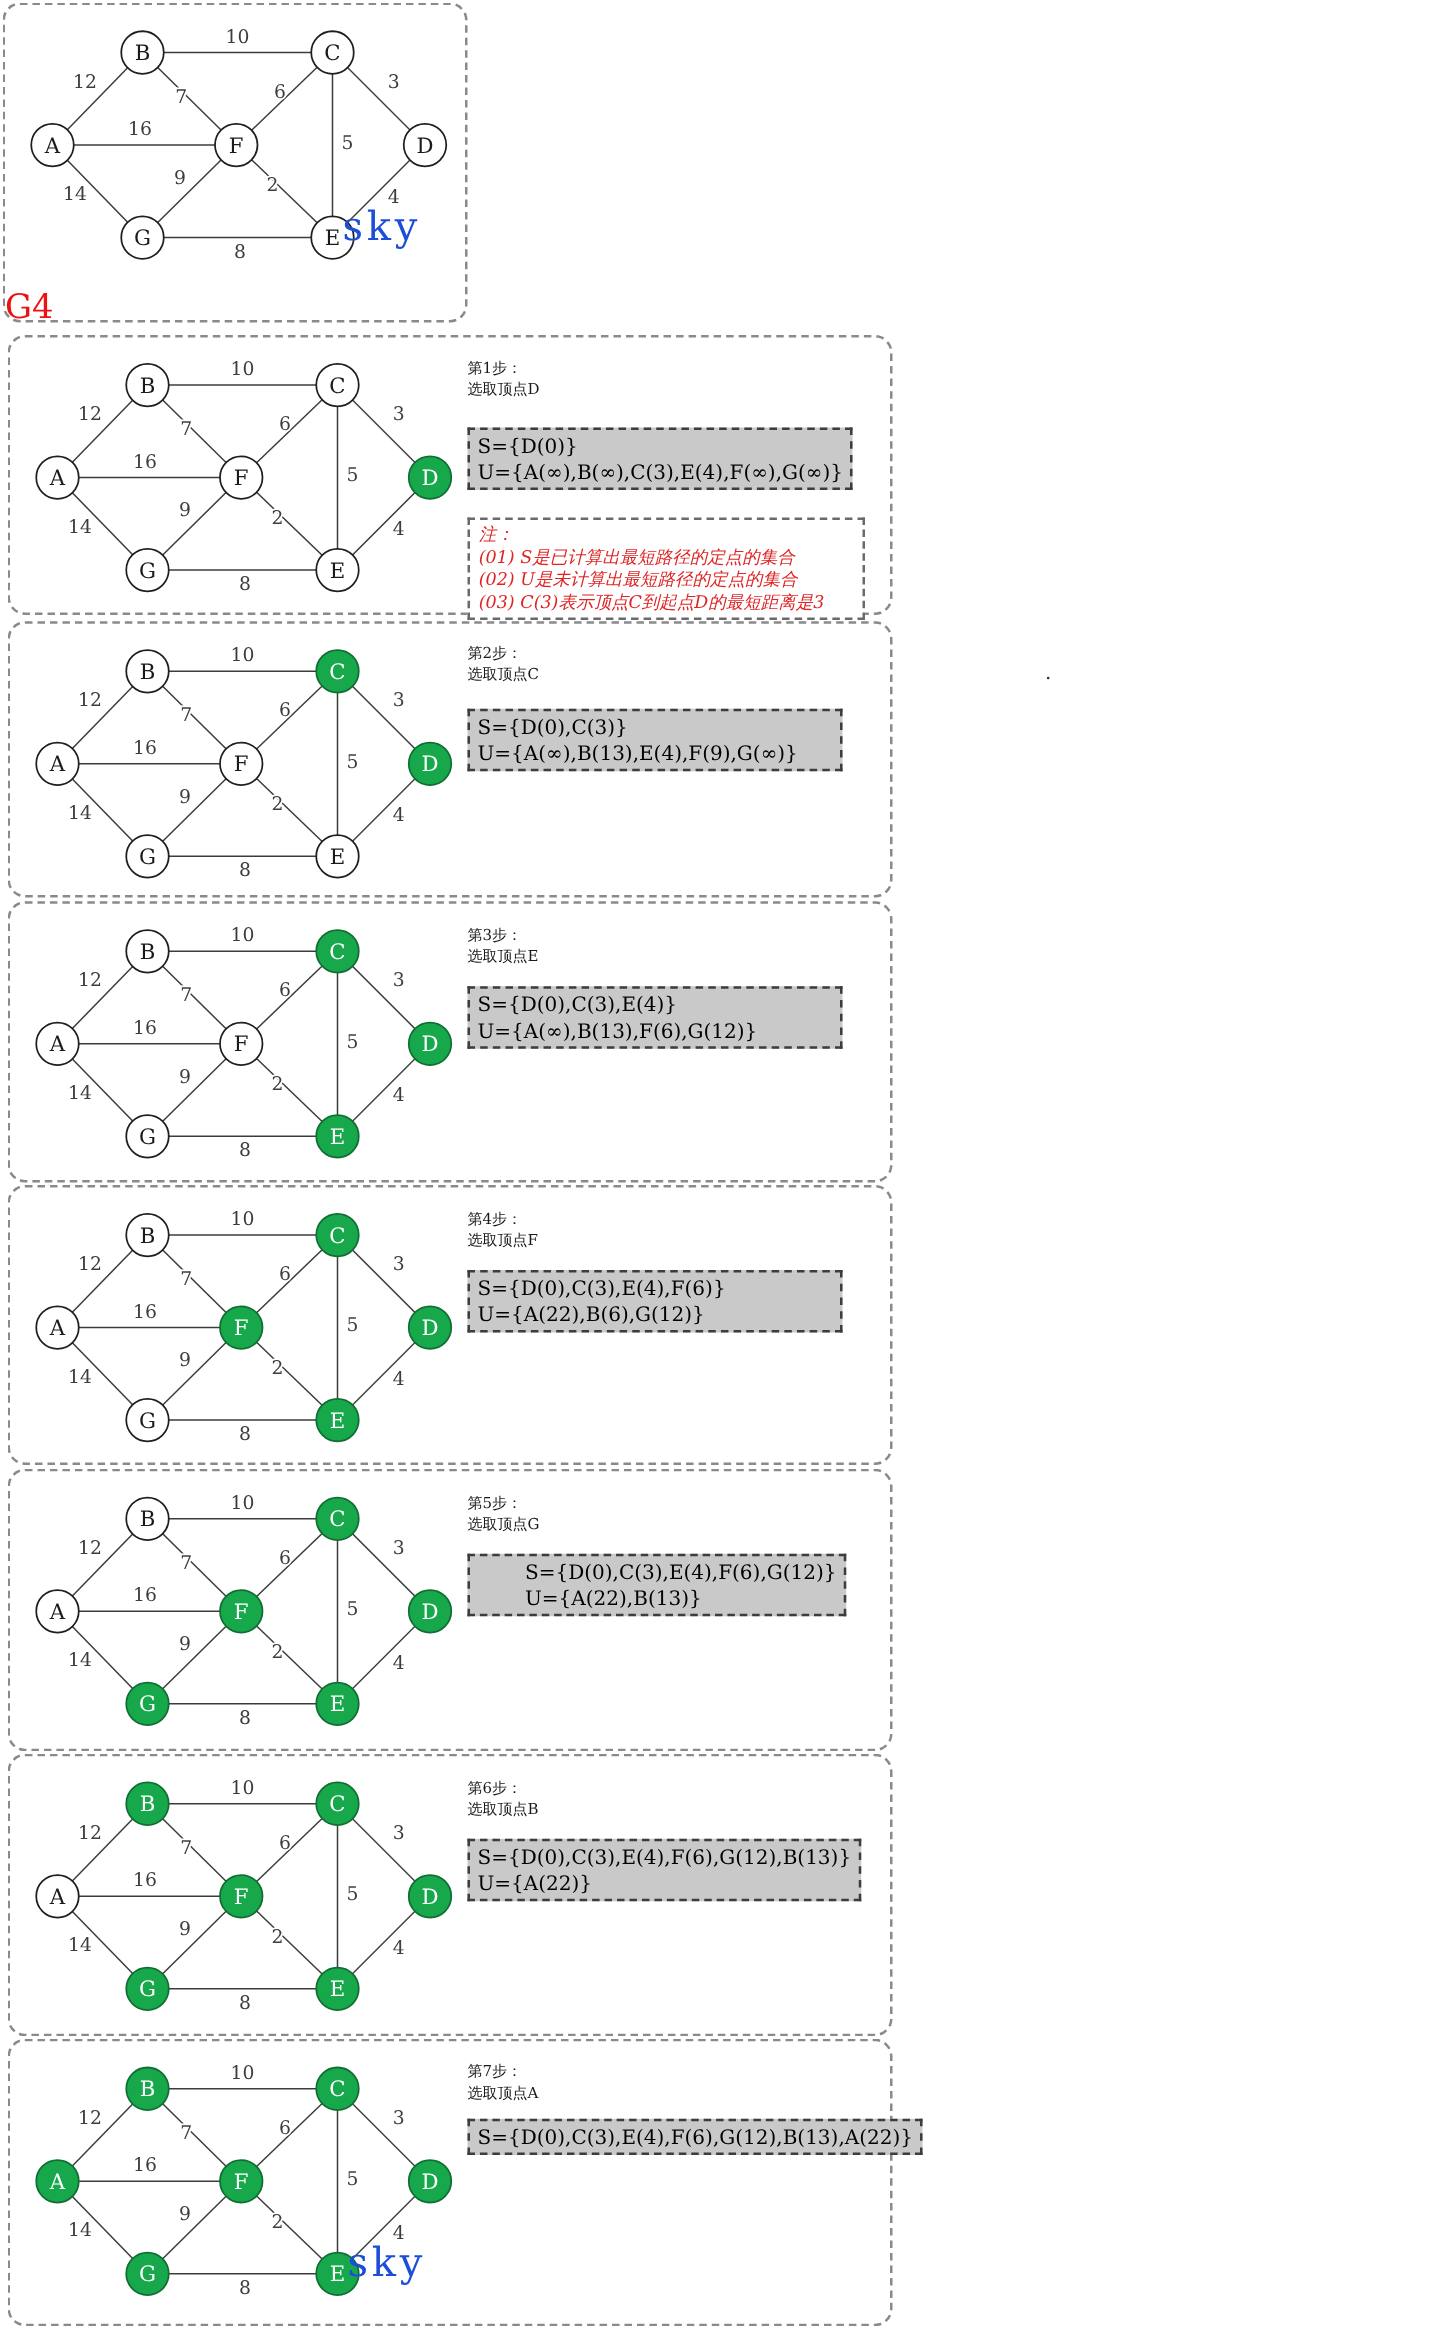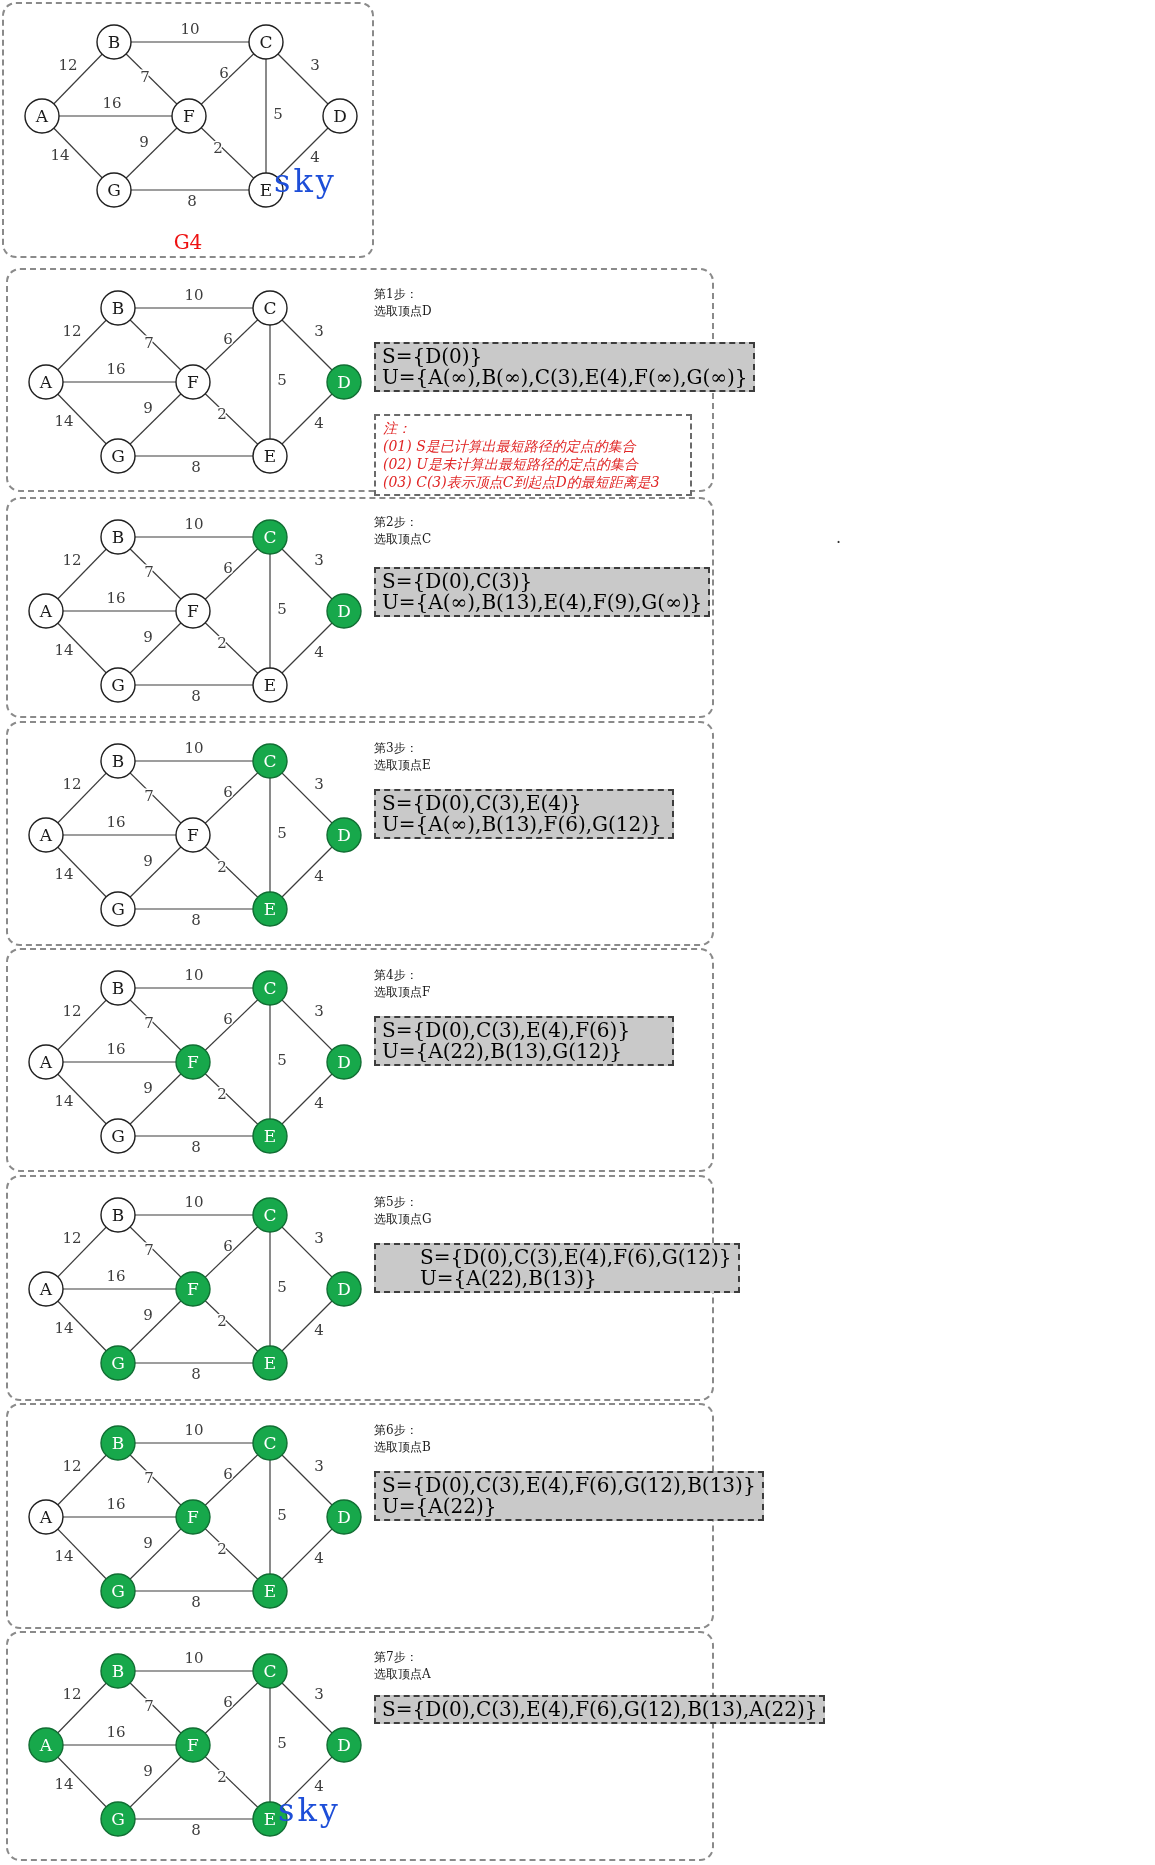--- a/index.html
+++ b/index.html
@@ -4,26 +4,26 @@
 <style>
   html,body{margin:0;padding:0;background:#ffffff;}
   body{font-family:"DejaVu Serif","Liberation Serif",serif;}
   #screen{position:relative;width:1155px;height:1865px;background:#fff;overflow:hidden;}
   .panel{position:absolute;border:2px dashed #8a8a8a;border-radius:14px;background:#fff;box-sizing:border-box;}
   #g4-panel{left:2px;top:2px;width:372px;height:256px;}
   .step-panel{left:6px;width:708px;}
   .graph-svg{position:absolute;left:0;top:2px;}
   .step-header{position:absolute;left:366px;top:15px;font-size:12px;color:#1a1a1a;line-height:1.45;}
   .su-box{position:absolute;left:366px;background:#c9c9c9;border:2px dashed #3d3d3d;
-          font-size:20px;line-height:21px;padding:2px 6px;color:#000;white-space:pre;box-sizing:border-box;min-width:300px;}
+          font-size:16px;line-height:21px;padding:2px 6px;color:#000;white-space:pre;box-sizing:border-box;min-width:300px;}
   .note-box{position:absolute;left:366px;top:144px;width:318px;border:2px dashed #6a6a6a;background:#fff;
             color:#e02424;font-style:italic;font-size:14px;line-height:18px;padding:3px 7px;box-sizing:border-box;white-space:pre;}
   .note-line{white-space:pre;}
   .watermark{position:absolute;color:#1d4ed8;font-size:32px;letter-spacing:3px;}
-  #g4-label{position:absolute;left:0;width:100%;top:226px;text-align:center;color:#ee1111;font-size:20px;}
+  #g4-label{position:absolute;left:0;width:100%;top:226px;color:#ee1111;font-size:27px;}
   #stray-dot{position:absolute;left:836px;top:528px;font-size:16px;color:#333;}
   svg text{font-family:"DejaVu Serif","Liberation Serif",serif;}
   .edge-line{stroke:#3c3c3c;stroke-width:1.2;}
   .edge-label{font-size:15px;fill:#3d3d3d;text-anchor:middle;paint-order:stroke;stroke:#ffffff;stroke-width:3px;}
   .node-circle-white{fill:#ffffff;stroke:#1f1f1f;stroke-width:1.4;}
   .node-circle-green{fill:#17a84b;stroke:#116e33;stroke-width:1.4;}
   .node-label{font-size:17px;text-anchor:middle;}
   .node-label-white{fill:#1a1a1a;}
   .node-label-green{fill:#ffffff;}
 </style>
@@ -260,21 +260,21 @@
           <text x="262" y="190" class="node-label node-label-green">E</text>
           <circle cx="185" cy="110" r="17" class="node-circle-green"></circle>
           <text x="185" y="116" class="node-label node-label-green">F</text>
           <circle cx="110" cy="184" r="17" class="node-circle-white"></circle>
           <text x="110" y="190" class="node-label node-label-white">G</text>
         </svg>
         <div class="step-header" style="top: 17px;">
           <div>第4步：</div>
           <div>选取顶点F</div>
         </div>
-        <div class="su-box" style="top: 66px;"><div>S={D(0),C(3),E(4),F(6)}</div><div>U={A(22),B(13),G(12)}</div></div>
+        <div class="su-box" style="top: 66px;"><div>S={D(0),C(3),E(4),F(6)}</div><div>U={A(22),B(6),G(12)}</div></div>
       </div>
       <div class="panel step-panel" style="top: 1175px; height: 226px;">
         <svg width="380" height="214" viewBox="0 0 380 214" class="graph-svg">
           <line x1="38" y1="110" x2="110" y2="36" class="edge-line"></line>
           <line x1="38" y1="110" x2="185" y2="110" class="edge-line"></line>
           <line x1="38" y1="110" x2="110" y2="184" class="edge-line"></line>
           <line x1="110" y1="36" x2="262" y2="36" class="edge-line"></line>
           <line x1="110" y1="36" x2="185" y2="110" class="edge-line"></line>
           <line x1="262" y1="36" x2="185" y2="110" class="edge-line"></line>
           <line x1="262" y1="36" x2="336" y2="110" class="edge-line"></line>

